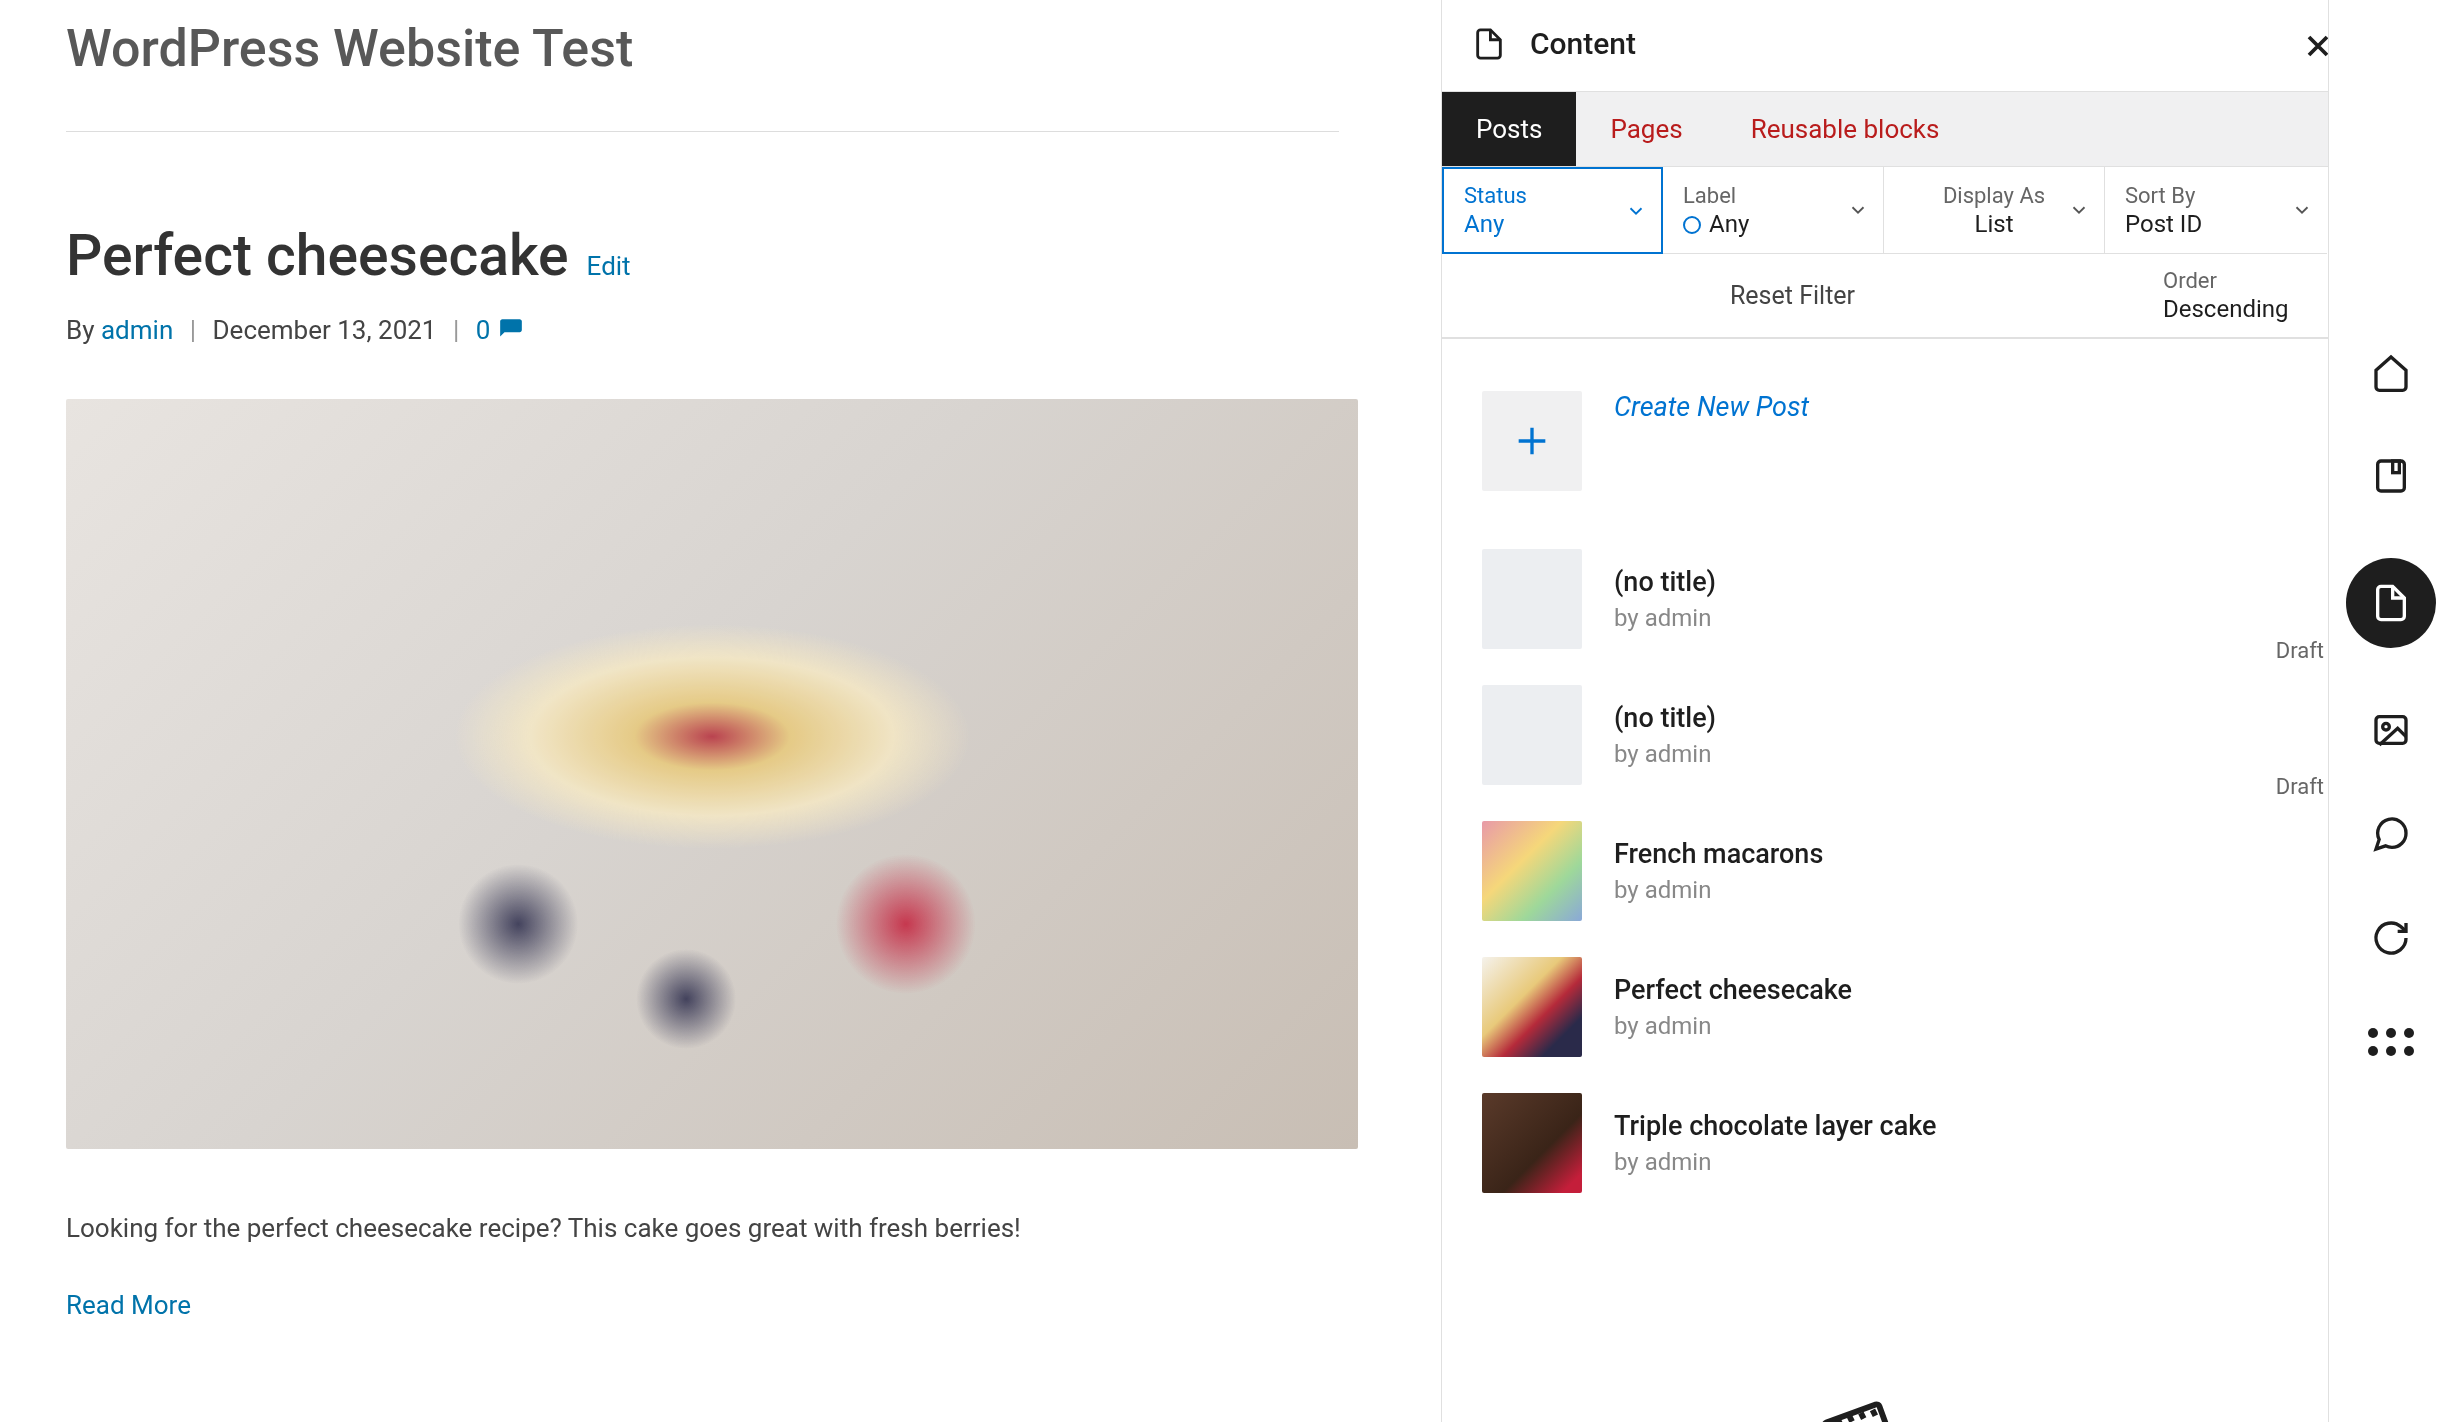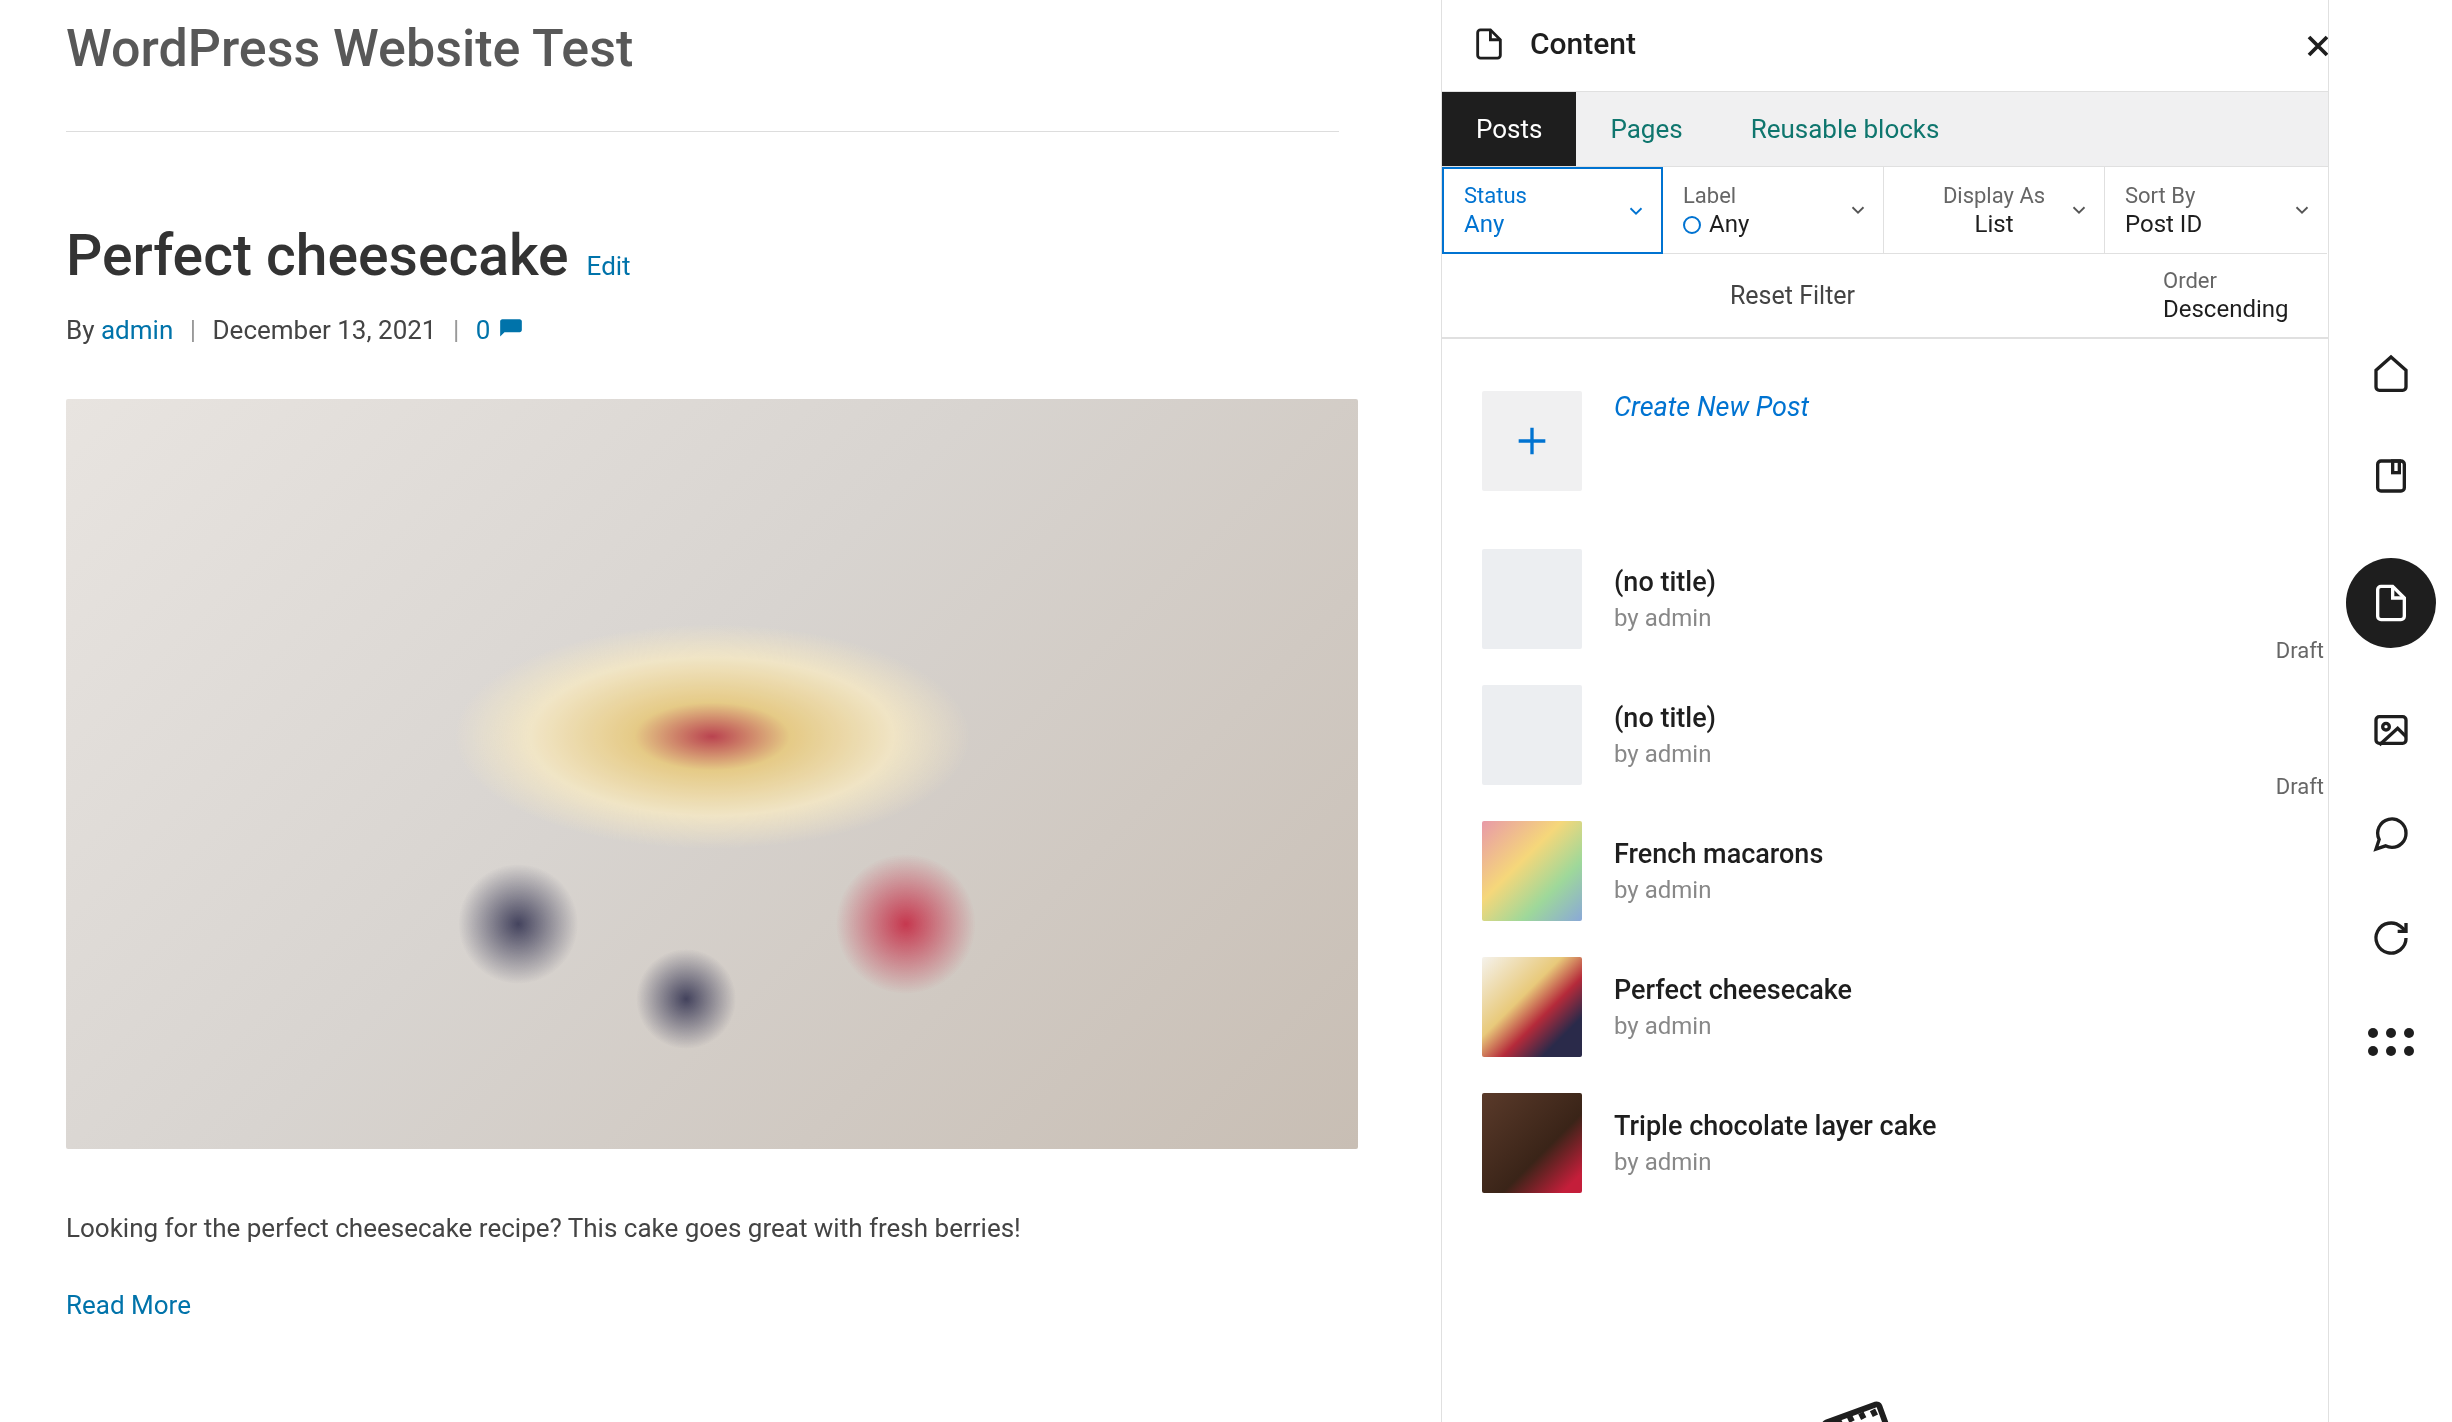--- a/index.html
+++ b/index.html
@@ -25,21 +25,21 @@
 
 
 .side-panel { position: absolute; left: 1405px; top: 0; width: 923px; height: 1422px; background: #fff; border-left: 1px solid #e0e0e0; margin-left: 36px; }
 .panel-header { display: flex; align-items: center; padding: 26px 30px 30px 30px; gap: 24px; position: relative; }
 .panel-header-icon { width: 34px; height: 34px; }
 .panel-header-title { font-size: 30px; font-weight: 500; }
 .panel-close { position: absolute; right: 28px; top: 28px; width: 36px; height: 36px; cursor: pointer; }
 
 
 .tabs { display: flex; background: #f0f0f1; border-top: 1px solid #e0e0e0; border-bottom: 1px solid #e0e0e0; }
-.tab { padding: 22px 34px; font-size: 26px; color: #0f766e; cursor: pointer; }
+.tab { padding: 22px 34px; font-size: 26px; color: #b91c1c; cursor: pointer; }
 .tab.active { background: #1e1e1e; color: #fff; }
 
 
 .filters { display: flex; flex-wrap: wrap; border-bottom: 1px solid #e0e0e0; }
 .filter { flex: 0 0 auto; border-right: 1px solid #e0e0e0; border-bottom: 1px solid #e0e0e0; padding: 14px 20px; position: relative; min-width: 200px; display:flex; flex-direction:column; justify-content:center; }
 .filter:nth-child(5), .filter:nth-child(6) { border-bottom: none; }
 .filter-label { font-size: 22px; color: #666; }
 .filter-value { font-size: 24px; color: #1e1e1e; margin-top: 2px; }
 .filter.active { border: 2px solid #0073d1; }
 .filter.active .filter-label, .filter.active .filter-value { color: #0073d1; }

